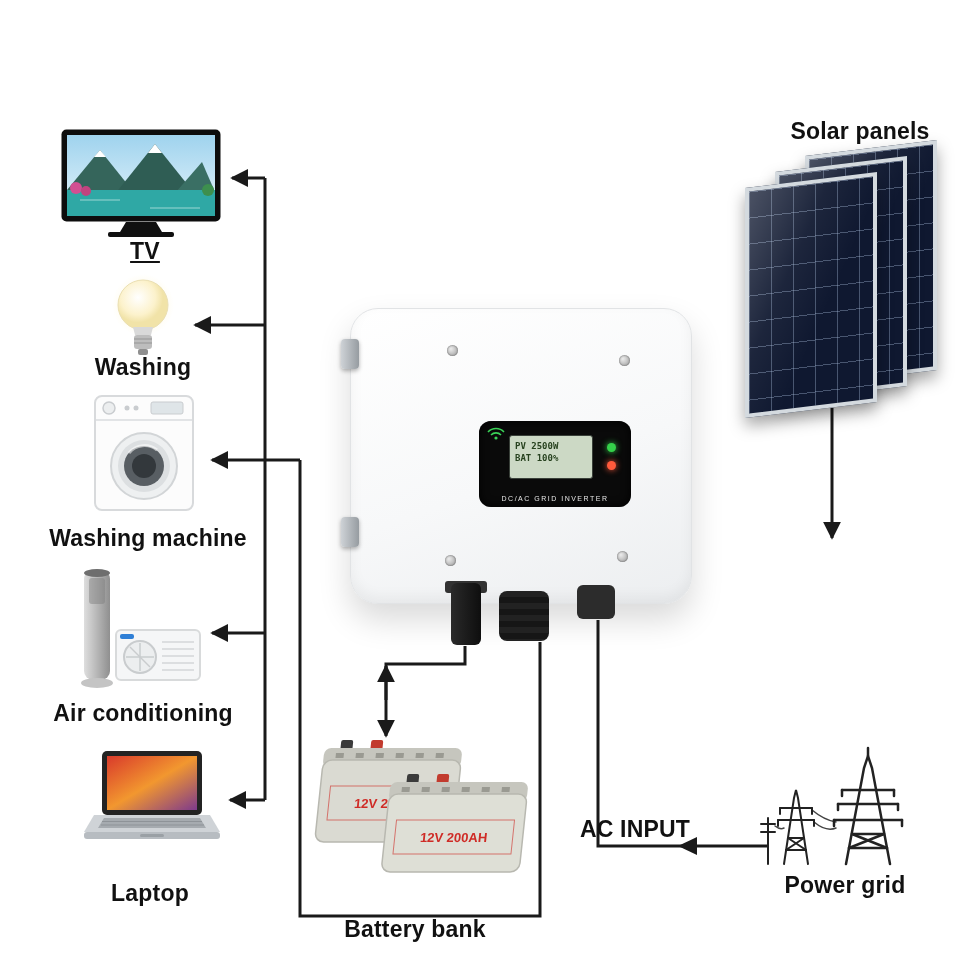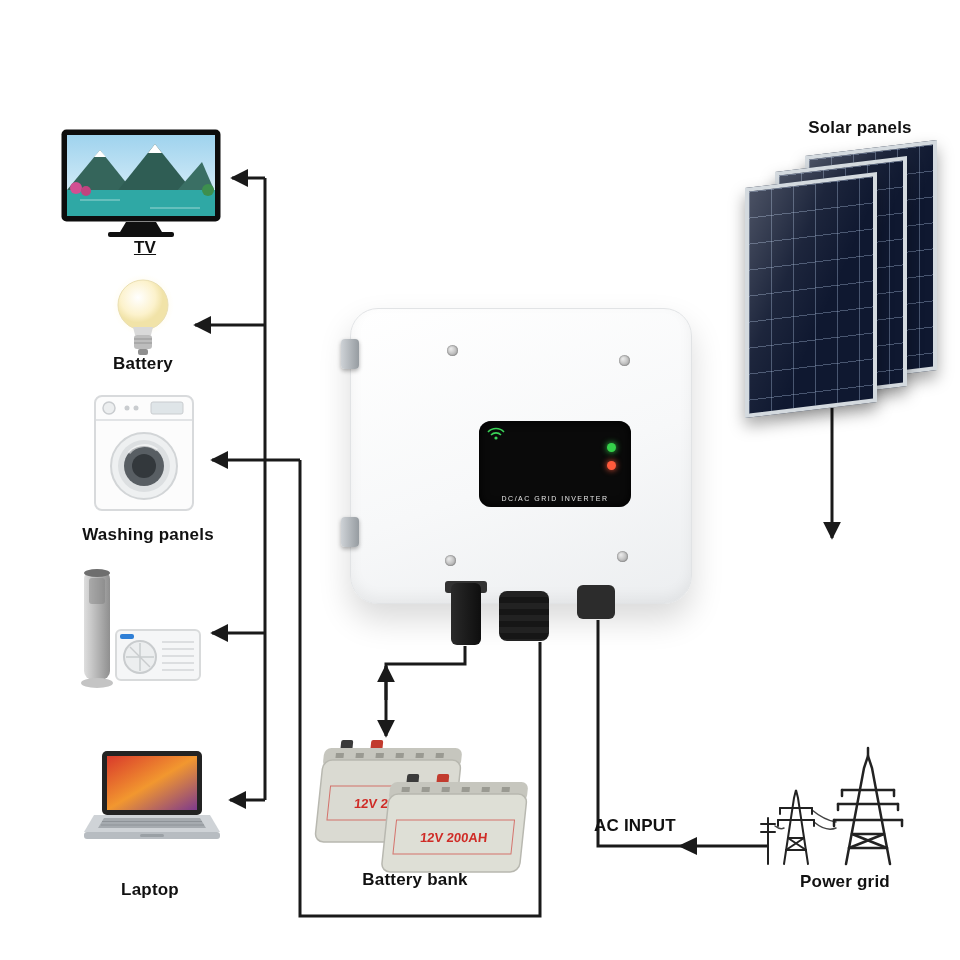--- a/index.html
+++ b/index.html
@@ -3,34 +3,34 @@
 <meta charset="utf-8">
 <style>
   * { box-sizing: border-box; }
   html,body { margin:0; padding:0; background:#ffffff; }
   .canvas {
     position:relative; width:960px; height:960px; background:#ffffff;
     font-family:"Liberation Sans", sans-serif; overflow:hidden;
   }
   .comp { position:absolute; }
   .lbl {
-    position:absolute; font-weight:bold; font-size:17px; color:#111;
+    position:absolute; font-weight:bold; font-size:23px; color:#111;
     text-align:center; letter-spacing:.2px;
   }
   svg.connectors { position:absolute; left:0; top:0; z-index:1; }
   .comp, .lbl, .inverter, .solar, .batteries { z-index:2; }
 
   
   .lbl-solar   { left:780px; top:118px; width:160px; }
   .lbl-tv      { left:95px;  top:238px; width:100px;text-decoration:underline; }
   .lbl-light   { left:83px;  top:354px; width:120px; }
   .lbl-washer  { left:48px;  top:525px; width:200px; }
   .lbl-aircon  { left:43px;  top:700px; width:200px; }
   .lbl-laptop  { left:90px;  top:880px; width:120px; }
-  .lbl-battery { left:330px; top:870px; width:170px; }
+  .lbl-battery { left:330px; top:916px; width:170px; }
   .lbl-acinput { left:570px; top:816px; width:130px;text-align:center; }
   .lbl-grid    { left:765px; top:872px; width:160px; }
 
   
   .tv      { left:60px;  top:128px; }
   .bulb    { left:103px; top:272px; }
   .washer  { left:93px;  top:390px; }
   .aircon  { left:70px;  top:566px; }
   .laptop  { left:82px;  top:750px; }
   .grid    { left:758px; top:738px; }
@@ -236,20 +236,24 @@
     <div class="screw s1"></div>
     <div class="screw s2"></div>
     <div class="screw s3"></div>
     <div class="screw s4"></div>
     <div class="panel">
       <svg class="wifi" width="20" height="14" viewBox="0 0 20 14">
         <path d="M2 6 A11 11 0 0 1 18 6" fill="none" stroke="#3ad357" stroke-width="1.6"></path>
         <path d="M5 9 A7 7 0 0 1 15 9" fill="none" stroke="#3ad357" stroke-width="1.6"></path>
         <circle cx="10" cy="12" r="1.6" fill="#3ad357"></circle>
       </svg>
+      <div class="lcd">
+        <div>PV 2500W</div>
+        <div>BAT 100%</div>
+      </div>
       <div class="led led-green"></div>
       <div class="led led-red"></div>
       <div class="badge">DC/AC GRID INVERTER</div>
     </div>
     <div class="nutA"></div>
     <div class="glandA"></div>
     <div class="boxB"></div>
     <div class="connC"></div>
   </div>
 
@@ -336,20 +340,21 @@
       <g stroke-width="1.5" opacity=".85">
         <path d="M54 72 Q66 82 78 84"></path>
         <path d="M56 84 Q68 94 78 90"></path>
         <path d="M17 88 Q22 92 26 90"></path>
       </g>
     </svg>
   </div>
 
   <div class="lbl lbl-solar">Solar panels</div>
   <div class="lbl lbl-tv">TV</div>
-  <div class="lbl lbl-light">Battery</div>
-  <div class="lbl lbl-washer">Washing panels</div>
+  <div class="lbl lbl-light">Washing</div>
+  <div class="lbl lbl-washer">Washing machine</div>
+  <div class="lbl lbl-aircon">Air conditioning</div>
   <div class="lbl lbl-laptop">Laptop</div>
   <div class="lbl lbl-battery">Battery bank</div>
   <div class="lbl lbl-acinput">AC INPUT</div>
   <div class="lbl lbl-grid">Power grid</div>
 
 </div>
 
 </body></html>

